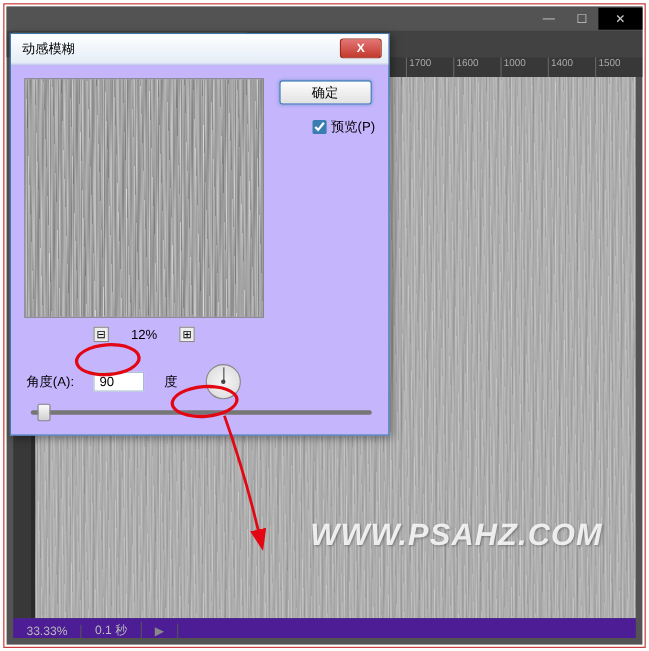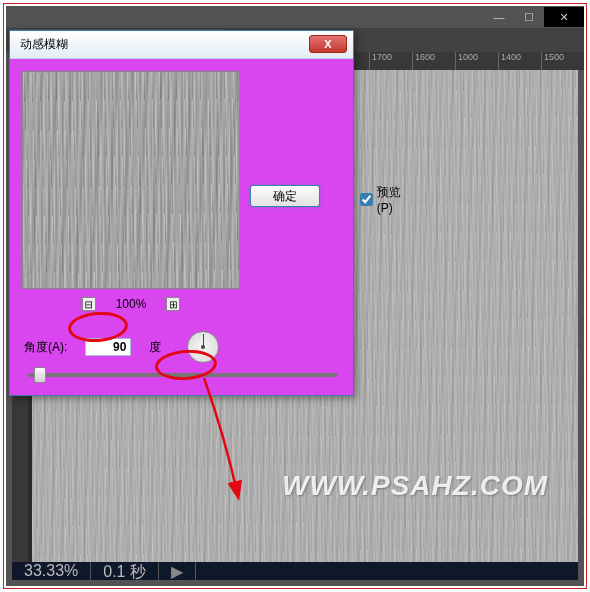--- a/index.html
+++ b/index.html
@@ -28,48 +28,48 @@
 
 
 .canvas { position: absolute; left: 22px; top: 64px; right: 6px; bottom: 24px; background: #2b2b2b; overflow: hidden; }
 .wood { position: absolute; left: 4px; top: 0; width: 556px; height: 500px; background: repeating-linear-gradient(90deg, #b0b0b0 0px, #c8c8c8 1px, #aeaeae 2px, #c4c4c4 3px, #a8a8a8 5px, #c0c0c0 6px, #b4b4b4 8px); filter: contrast(1.1); }
 .wood::before { content: ''; position: absolute; inset: 0; background: repeating-linear-gradient(88deg, rgba(60,60,60,0.15) 0px, transparent 2px, rgba(40,40,40,0.1) 4px, transparent 7px); }
 .wood::after { content: ''; position: absolute; inset: 0; background: repeating-linear-gradient(92deg, transparent 0px, rgba(30,30,30,0.12) 3px, transparent 5px, rgba(50,50,50,0.08) 9px, transparent 11px); }
 
 .watermark { position: absolute; right: 30px; bottom: 60px; color: rgba(255,255,255,0.85); font-size: 28px; font-weight: bold; font-style: italic; letter-spacing: 1px; text-shadow: 1px 1px 2px rgba(0,0,0,0.3); }
 
 
-.statusbar { position: absolute; left: 6px; bottom: 6px; right: 6px; height: 18px; background: #0f172a; color: #bbb; font-size: 16px; display: flex; align-items: flex-start; }
+.statusbar { position: absolute; left: 6px; bottom: 6px; right: 6px; height: 18px; background: #4c1d95; color: #bbb; font-size: 11px; display: flex; align-items: flex-end; }
 .statusbar > div { padding: 0 12px; border-right: 1px solid #555; }
 .status-arrow { padding: 0 8px; color: #888; }
 
 
-.dialog { position: absolute; left: 9px; top: 30px; width: 345px; background: #d946ef; border: 1px solid #3a7db0; box-shadow: 2px 2px 8px rgba(0,0,0,0.4); font-size: 12px; color: #000; }
+.dialog { position: absolute; left: 9px; top: 30px; width: 345px; background: #c4b5fd; border: 1px solid #3a7db0; box-shadow: 2px 2px 8px rgba(0,0,0,0.4); font-size: 12px; color: #000; }
 .dlg-title { height: 28px; background: linear-gradient(#fff, #e3ecf6); display: flex; align-items: center; padding-left: 10px; border-bottom: 1px solid #c5d3e4; }
 .dlg-close { position: absolute; right: 6px; top: 4px; width: 38px; height: 18px; background: linear-gradient(#e27575, #c33a2c); border: 1px solid #a02818; border-radius: 3px; color: #fff; display: flex; align-items: center; justify-content: center; font-size: 11px; font-weight: bold; cursor: pointer; }
 .dlg-body { padding: 12px; display: flex; gap: 10px; }
 .preview-col { flex: 0 0 218px; }
 .preview-box { width: 218px; height: 218px; border: 1px solid #888; background: repeating-linear-gradient(90deg, #aaa 0px, #ddd 1px, #a0a0a0 2px, #d0d0d0 3px, #a4a4a4 5px, #ccc 7px); position: relative; overflow: hidden; }
 .preview-box::before { content:''; position:absolute; inset:0; background: repeating-linear-gradient(88deg, rgba(40,40,40,0.25) 0px, transparent 2px, rgba(30,30,30,0.15) 5px, transparent 8px); }
 .preview-box::after { content:''; position:absolute; inset:0; background: repeating-linear-gradient(93deg, transparent 0px, rgba(20,20,20,0.18) 4px, transparent 7px, rgba(50,50,50,0.12) 12px, transparent 15px); }
 .zoom-row { display: flex; justify-content: center; align-items: center; gap: 20px; padding: 8px 0; }
 .zoom-btn { width: 14px; height: 14px; border: 1px solid #888; background: #eee; display: flex; align-items: center; justify-content: center; font-size: 10px; cursor: pointer; }
 
-.btn-col { flex: 1; display: flex; flex-direction: row; gap: 6px; align-items: center; padding-top: 2px; }
+.btn-col { flex: 1; display: flex; flex-direction: column; gap: 6px; align-items: center; padding-top: 2px; }
 .dlg-btn { width: 84px; height: 22px; border: 1px solid #8a8a8a; border-radius: 3px; background: linear-gradient(#fdfdfd, #e2e2e2); cursor: pointer; font-size: 12px; }
 .dlg-btn.primary { border: 1px solid #3c7fb1; box-shadow: 0 0 3px rgba(60,127,177,0.6); }
 .chk-row { display: flex; align-items: center; gap: 4px; margin-top: 6px; margin-left: 34px; }
 .chk-row input { accent-color: #3a7db0; }
 
 .params { padding: 0 14px 14px 14px; }
 .param-row { display: flex; align-items: center; gap: 18px; margin-bottom: 10px; position: relative; }
 .param-row.angle { justify-content: flex-start; }
 .param-row.dist { justify-content: center; margin-top: 14px; }
 .param-label { }
-.param-input { width: 46px; height: 18px; border: 1px solid #a7bcd2; background: #fff; text-align: right; padding: 0 4px; font-size: 12px; font-weight: bold; }
+.param-input { width: 46px; height: 18px; border: 1px solid #a7bcd2; background: #fff; text-align: left; padding: 0 4px; font-size: 12px; }
 .angle-dial { width: 32px; height: 32px; border: 1px solid #888; border-radius: 50%; background: radial-gradient(#f6f6f6, #d8d8d8); position: relative; margin-left: 8px; }
 .angle-dial::before { content:''; position:absolute; left:50%; top:2px; width:1px; height:14px; background:#444; }
 .angle-dial::after { content:''; position:absolute; left:calc(50% - 2px); top:calc(50% - 2px); width:4px; height:4px; background:#444; border-radius:50%; }
 .slider { width: 310px; height: 4px; background: #767676; border-radius: 2px; position: relative; margin: 6px 0 4px 4px; }
 .slider-thumb { position: absolute; left: 6px; top: -6px; width: 12px; height: 16px; background: linear-gradient(#fafafa, #d0d0d0); border: 1px solid #888; border-radius: 2px; cursor: pointer; }
 
 .red-oval { position: absolute; border: 3px solid #e30613; border-radius: 50%; pointer-events: none; }
 .oval1 { left: 68px; top: 312px; width: 60px; height: 30px; transform: rotate(-4deg); }
 .oval2 { left: 155px; top: 350px; width: 62px; height: 30px; transform: rotate(-4deg); }
 
@@ -132,21 +132,21 @@
     <div class="dlg-close">
       <span>X</span>
     </div>
   </div>
 
   <div class="dlg-body">
     <div class="preview-col">
       <div class="preview-box"></div>
       <div class="zoom-row">
         <div class="zoom-btn">⊟</div>
-        <span>100%</span>
+        <span>12%</span>
         <div class="zoom-btn">⊞</div>
       </div>
     </div>
     <div class="btn-col">
       <button class="dlg-btn primary">确定</button>
       <label class="chk-row">
         <input type="checkbox" checked="" style="">
         <span>预览(P)</span>
       </label>
     </div>

